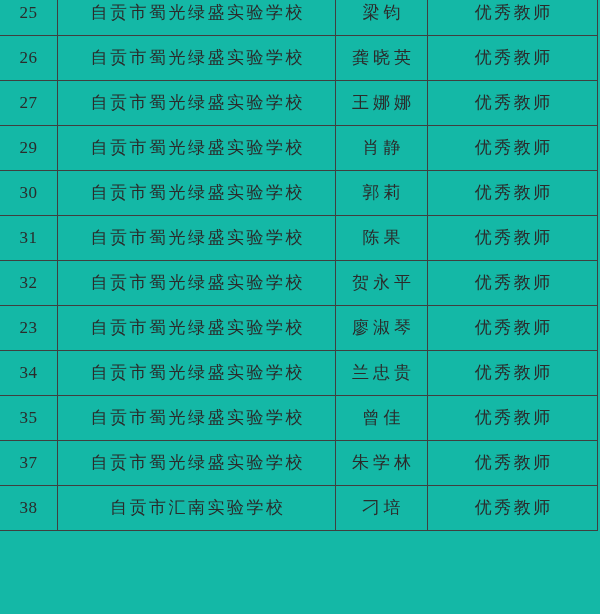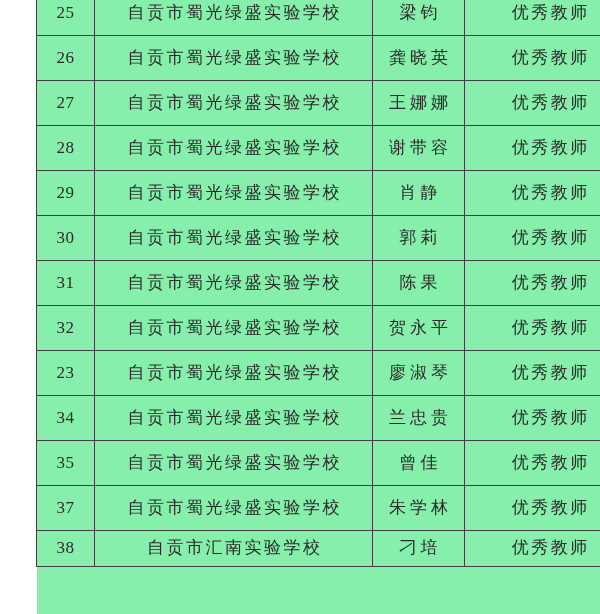--- a/index.html
+++ b/index.html
@@ -10,22 +10,21 @@
   body {
     width: 600px;
     height: 614px;
     overflow: hidden;
     position: relative;
     font-family: "Liberation Serif", "DejaVu Serif", serif;
   }
   .doc-page {
     position: absolute;
     inset: 0;
-    background: #86efac;
-    margin-left: 37px;
+    background: #14b8a6;
   }
   table.awards-table {
     position: absolute;
     left: -1px;
     top: -10px;
     border-collapse: collapse;
     table-layout: fixed;
     width: 598px;
   }
   table.awards-table td {
@@ -91,26 +90,20 @@
     <td class="c-award">优秀教师</td>
   </tr>
 
   <tr>
     <td class="c-no">27</td>
     <td class="c-school">自贡市蜀光绿盛实验学校</td>
     <td class="c-name">王娜娜</td>
     <td class="c-award">优秀教师</td>
   </tr>
 
-  <tr>
-    <td class="c-no">28</td>
-    <td class="c-school">自贡市蜀光绿盛实验学校</td>
-    <td class="c-name">谢带容</td>
-    <td class="c-award">优秀教师</td>
-  </tr>
 
   <tr>
     <td class="c-no">29</td>
     <td class="c-school">自贡市蜀光绿盛实验学校</td>
     <td class="c-name">肖静</td>
     <td class="c-award">优秀教师</td>
   </tr>
 
   <tr>
     <td class="c-no">30</td>

